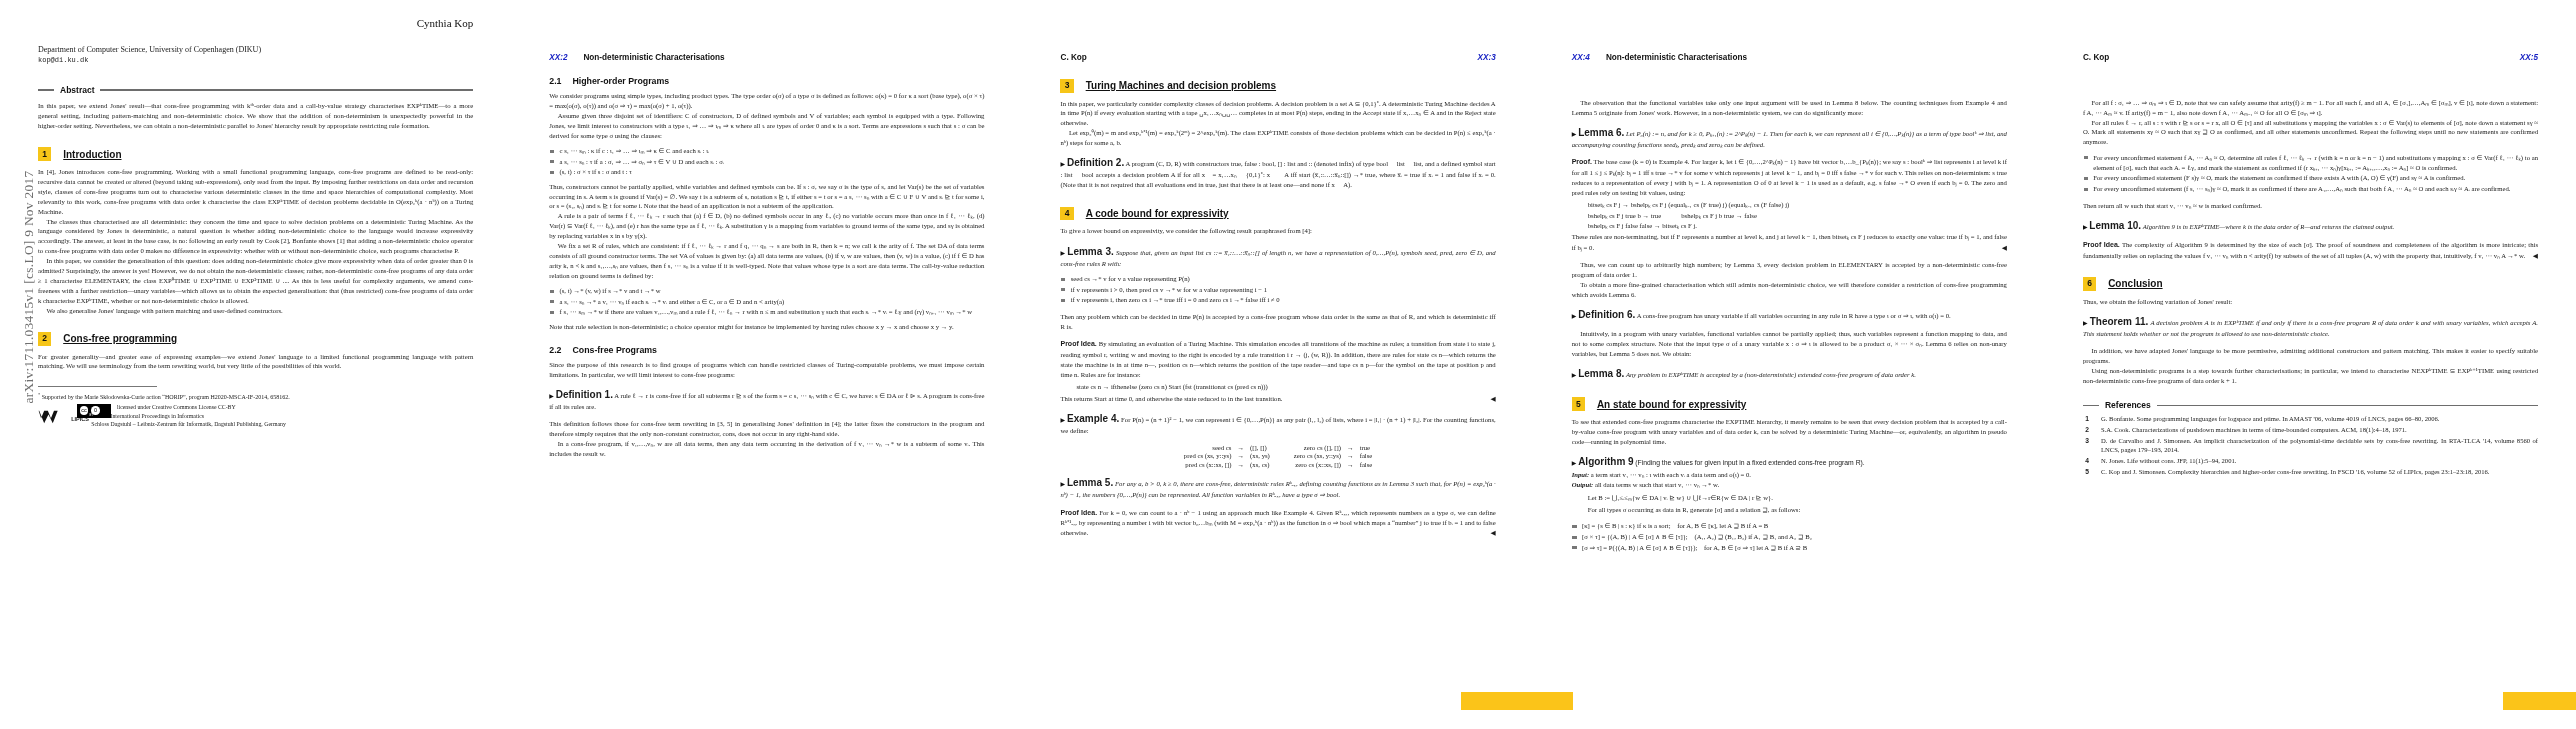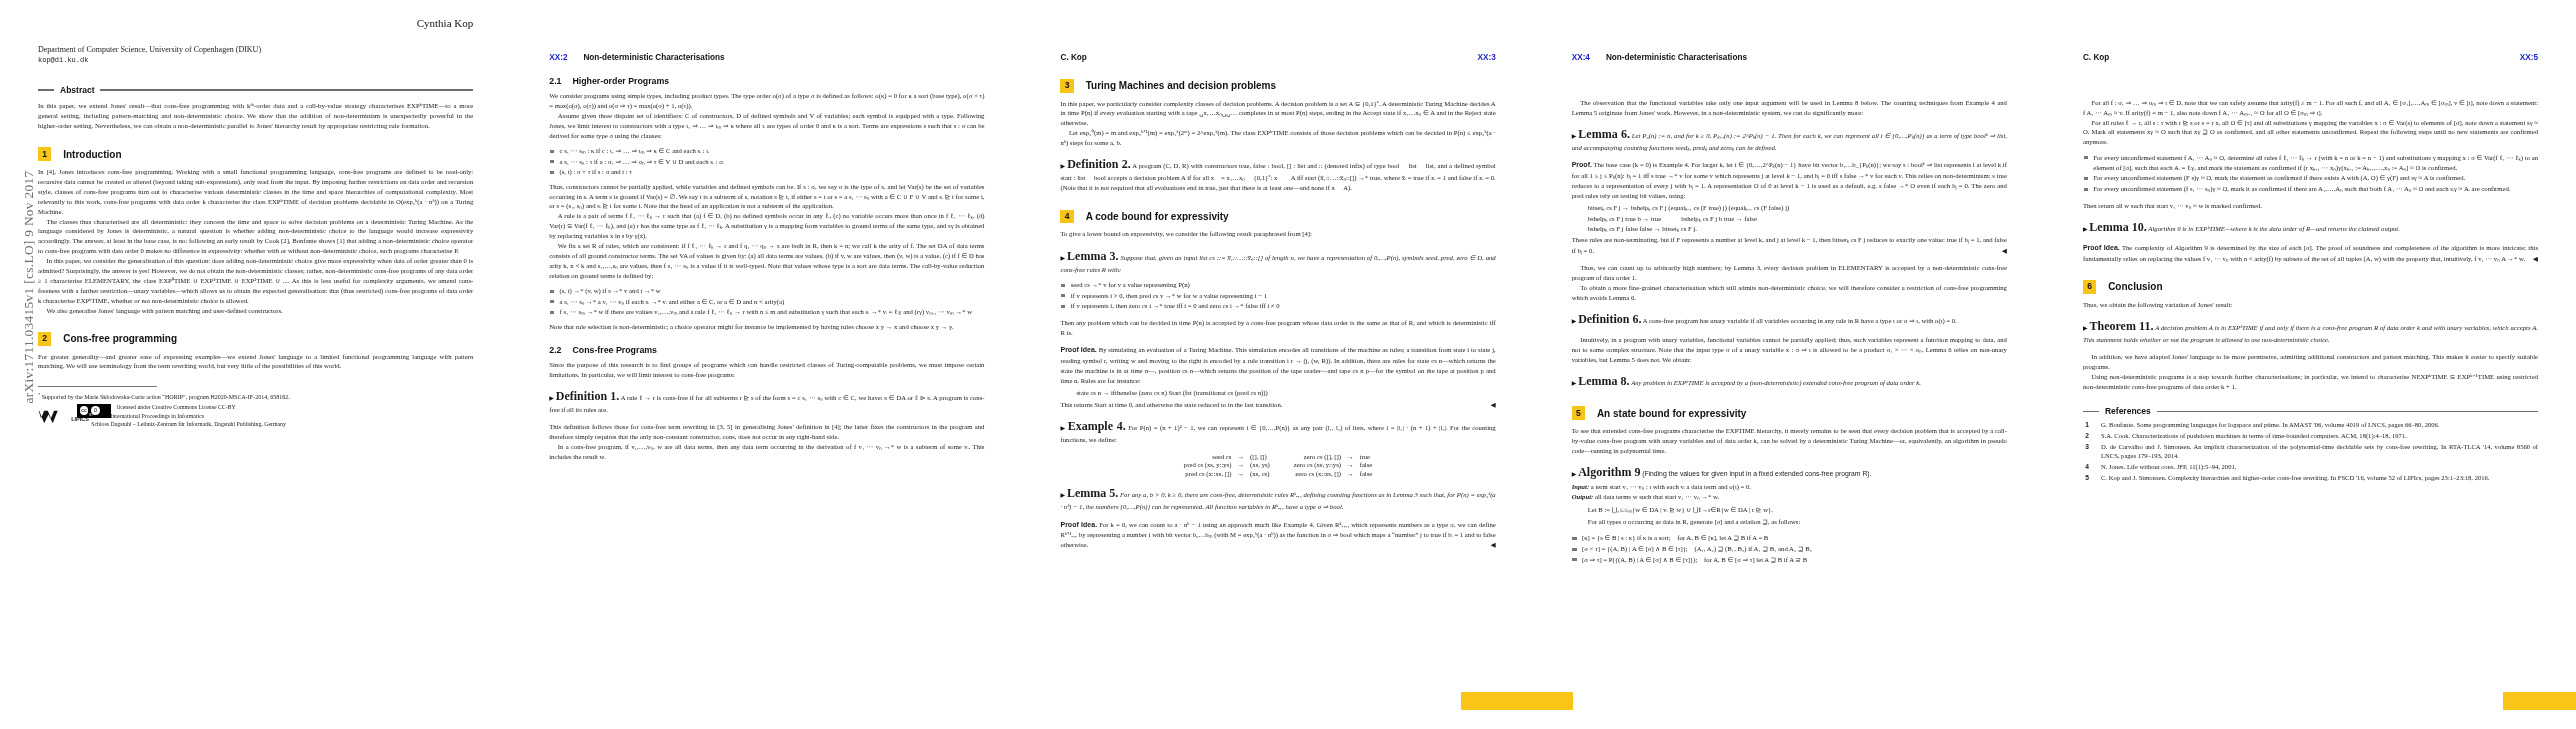--- a/index.html
+++ b/index.html
@@ -12,21 +12,21 @@
   
   .arxiv-stamp{position:absolute;left:-129px;top:279px;width:316px;
      transform:rotate(-90deg);transform-origin:center center;
      font-family:"Liberation Serif",serif;font-size:13.4px;color:#6e6e6e;
      letter-spacing:0.3px;white-space:nowrap;text-align:center;}
 
   
   .runhead{display:flex;align-items:baseline;padding:0 38px;
      font-family:"Liberation Sans",sans-serif;font-weight:bold;font-size:8.2px;
      color:#111;margin-top:53px;height:9.7px;}
-  .runhead .folio{color:#1a24c4;}
+  .runhead .folio{color:#1a24c4;font-style:italic;}
   .runhead .ttl{margin-left:16px;font-weight:bold;color:#111;}
   .runhead.right{justify-content:space-between;}
 
   
   .doctitle{font-family:"Liberation Sans",sans-serif;font-weight:bold;
      font-size:15px;line-height:1.15;letter-spacing:-0.2px;color:#000;
      margin:67px 0 0 0;}
   .doctitle sup{font-size:8.5px;font-weight:normal;top:-.7em;position:relative;}
   .author{font-size:11px;margin-top:17px;color:#111;text-align:right;}
   .affil{font-size:8px;margin-top:14.6px;line-height:1.45;}
@@ -44,36 +44,36 @@
      text-indent:0;hyphens:auto;}
   p.body.ind{text-indent:8.5px;margin-top:0;}
   .abstract p{font-size:6.8px;line-height:1.5;text-align:justify;margin:5.5px 0 0 0;}
 
   
   .sec{display:flex;align-items:center;margin:16px 0 6px 0;}
   .sec .num{display:inline-block;background:#f6c518;color:#111;
      font-family:"Liberation Sans",sans-serif;font-weight:bold;font-size:8.5px;
      line-height:1;padding:2.4px 3.6px 3px 3.6px;min-width:6px;text-align:center;}
   .sec .name{font-family:"Liberation Sans",sans-serif;font-weight:bold;
-     font-size:10px;margin-left:12px;color:#111;}
+     font-size:10px;margin-left:12px;color:#111;text-decoration:underline;}
   .subsec{font-family:"Liberation Sans",sans-serif;font-weight:bold;
      font-size:8.8px;color:#111;margin:13.4px 0 4.9px 0;}
   .subsec .sn{margin-right:8.5px;margin-top:9px;}
 
   
   ul.items{list-style:none;margin:5.5px 0 0 0;padding:0;}
   ul.items li{position:relative;padding-left:10.3px;font-size:6.7px;
      line-height:1.5;text-align:justify;margin-bottom:0.6px;}
   ul.items li:before{content:"";position:absolute;left:0.6px;top:3.6px;
      width:4.3px;height:3px;background:#777;}
 
   
   .thm{font-size:6.7px;line-height:1.5;text-align:justify;margin-top:7.3px;}
   .thm .tri{color:#111;font-size:6px;margin-right:1.8px;}
-  .thm .hd{font-family:Liberation Serif, serif;font-weight:bold;font-size:12px;}
+  .thm .hd{font-family:Liberation Sans, sans-serif;font-weight:bold;font-size:10px;}
   .thm .it{font-style:italic;}
   .proof{font-size:6.7px;line-height:1.5;text-align:justify;margin-top:7.3px;}
   .proof .hd{font-family:"Liberation Sans",sans-serif;font-weight:bold;font-size:7px;}
   .qed{float:right;}
   .rules-2col{display:flex;justify-content:center;gap:18px;margin:7.3px 0 3.6px 0;}
   .rules-2col table{border-collapse:collapse;font-size:6.7px;}
   .rules-2col td{padding:0.6px 3px;white-space:nowrap;}
   .td-r{text-align:right;} .td-c{text-align:center;} .td-l{text-align:left;}
   .indentblk{font-size:6.7px;line-height:1.55;margin:2.4px 0 0 16px;}
   .sf{font-family:"Liberation Sans",sans-serif;}

